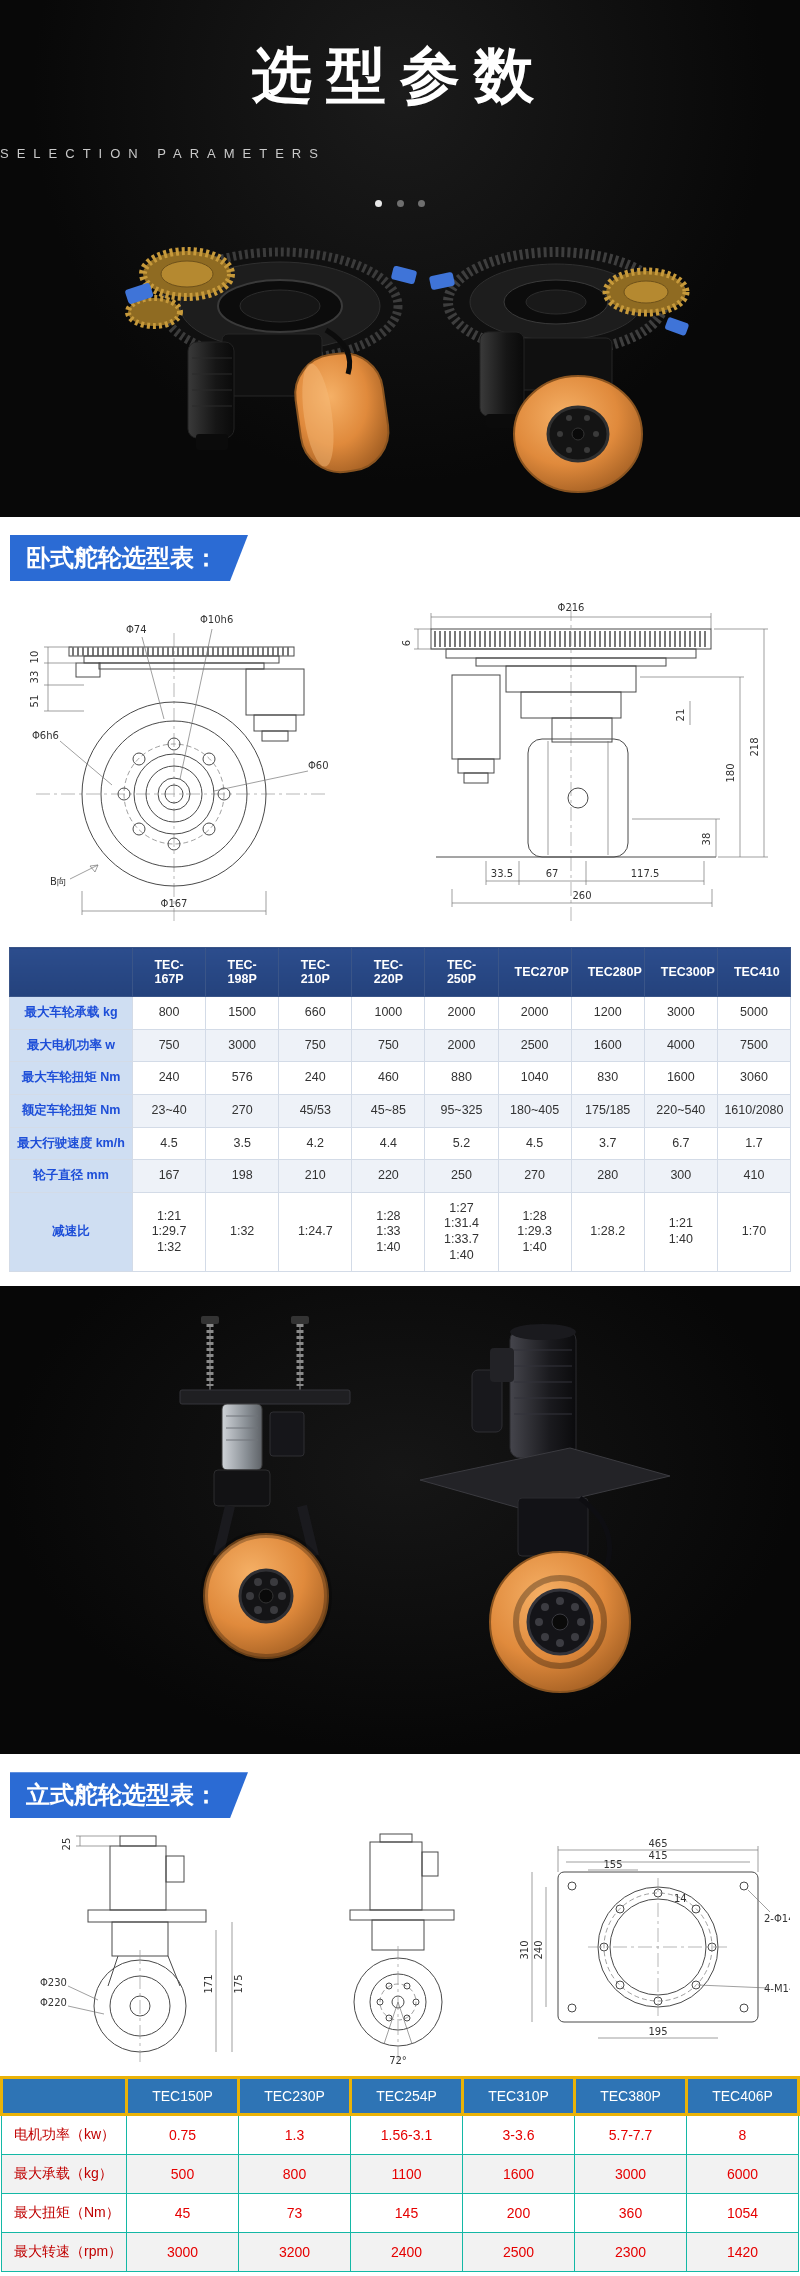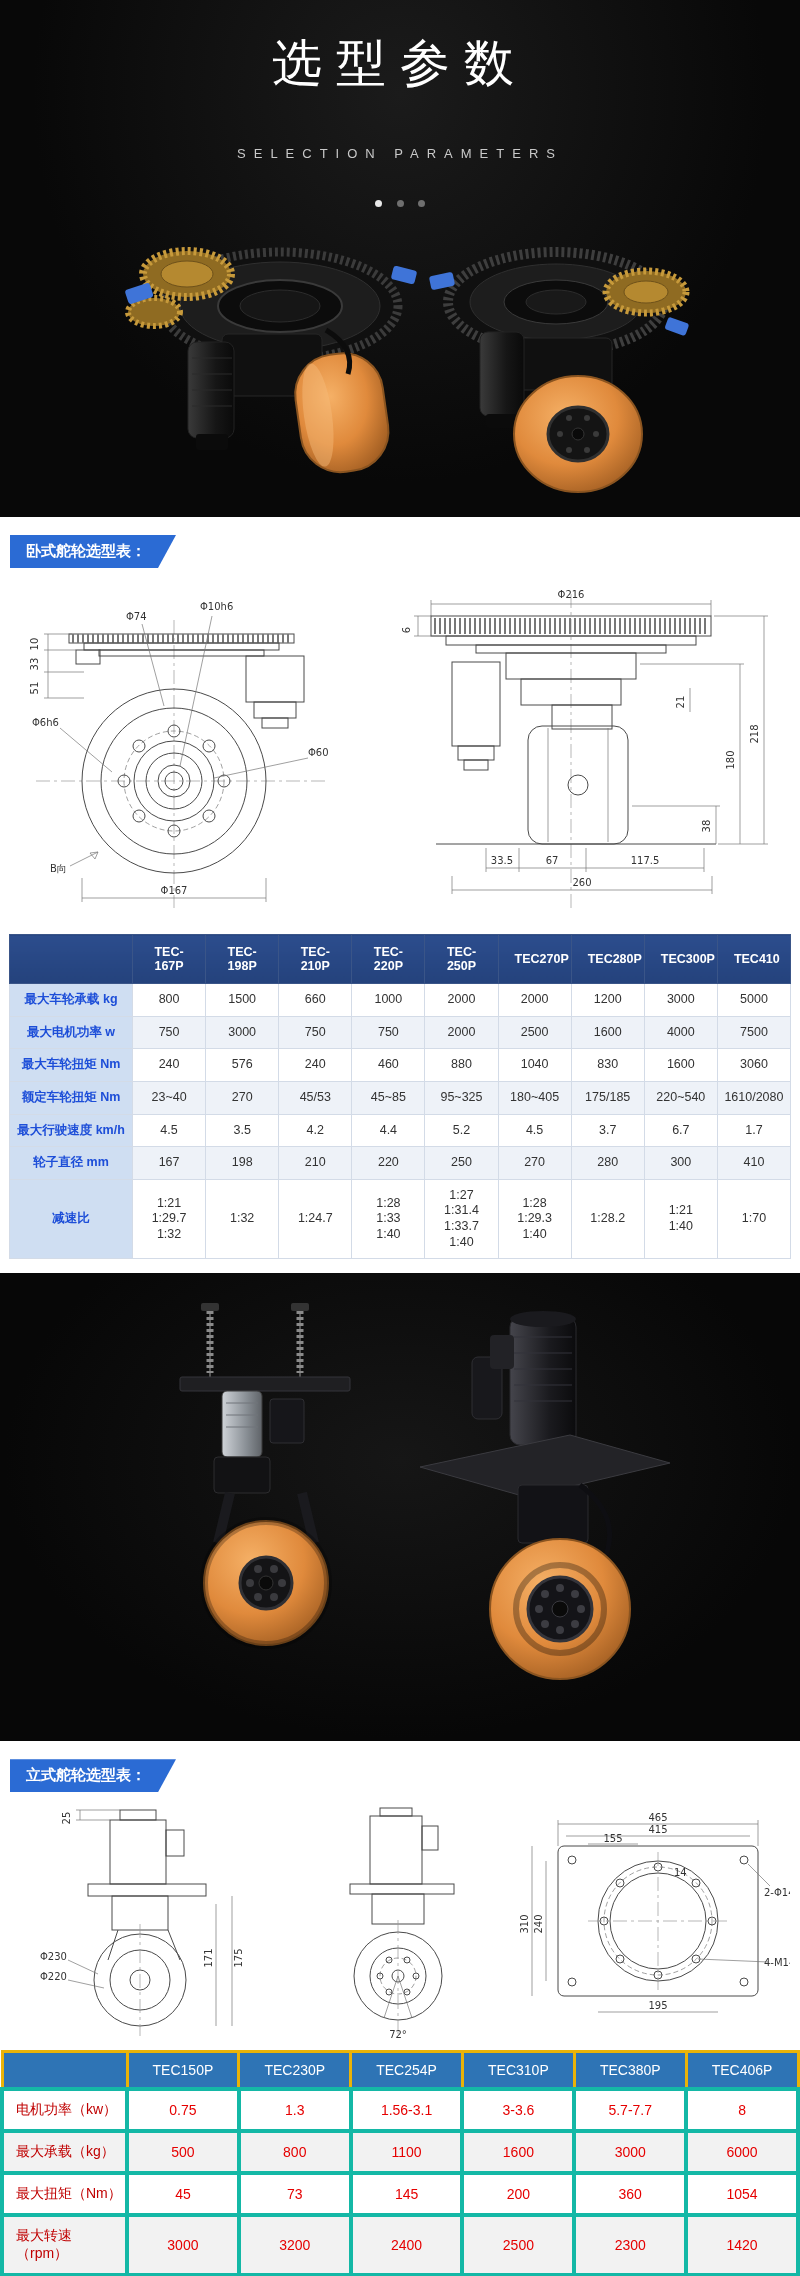--- a/index.html
+++ b/index.html
@@ -6,32 +6,32 @@
   body{
     width:800px;
     background:#ffffff;
     font-family:"Liberation Sans","DejaVu Sans",sans-serif;
     color:#333;
   }
   .page{width:800px;overflow:hidden;}
 
   
   .hero{position:relative;height:517px;background:radial-gradient(ellipse at 50% 18%, #1b1b1b 0%, #080808 65%);overflow:hidden;}
-  .hero-title{position:absolute;top:30px;left:0;width:100%;text-align:center;color:#ffffff;font-size:50px;font-weight:normal;letter-spacing:14px;}
-  .hero-sub{position:absolute;top:146px;left:0;width:100%;text-align:center;color:#c9c9c9;font-size:13px;letter-spacing:8px;}
+  .hero-title{position:absolute;top:36px;left:0;width:100%;text-align:center;color:#ffffff;font-size:60px;font-weight:bold;letter-spacing:14px;}
+  .hero-sub{position:absolute;top:146px;left:0;width:100%;text-align:left;color:#c9c9c9;font-size:13px;letter-spacing:8px;}
   .dots{position:absolute;top:193px;left:0;width:100%;text-align:center;}
   .dot{display:inline-block;width:7px;height:7px;border-radius:50%;margin:0 5px;background:#6f6f6f;cursor:pointer;}
   .dot.active{background:#e8e8e8;}
   .hero-art{position:absolute;left:110px;top:230px;}
 
   
   .banner{
     display:inline-block;margin:18px 0 8px 10px;
     background:var(--banner_blue,#2b6bd4);
-    color:#fff;font-size:15px;font-weight:bold;
+    color:#fff;font-size:24px;font-weight:bold;
     padding:7px 30px 7px 16px;
     clip-path:polygon(0 0,100% 0,calc(100% - 18px) 100%,0 100%);
   }
 
   
   .drawings1{position:relative;height:352px;display:flex;justify-content:space-between;padding:0 14px;}
   .drawings2{position:relative;height:246px;}
   .drawings2 svg{display:block;margin:0 auto;}
   svg text{font-family:"DejaVu Sans",sans-serif;font-size:10px;fill:#333;}
   .dline{stroke:#4a4a4a;stroke-width:1;fill:none;}
@@ -48,21 +48,21 @@
   .t1 tbody tr:nth-child(even) td:not(.row-label){background:#eef2f8;}
 
   
   .black2{position:relative;height:468px;background:radial-gradient(ellipse at 50% 40%, #161616 0%, #070707 70%);overflow:hidden;}
   .black2 svg{position:absolute;left:100px;top:14px;}
 
   
   .t2{width:800px;border-collapse:collapse;table-layout:fixed;font-size:14px;margin-top:4px;}
   .t2 th{background:var(--table2_header_bg,#2e74b5);color:#fff;font-weight:normal;padding:9px 2px;border:3px solid #eab308;font-size:14px;}
   .t2 th:first-child{width:118px;}
-  .t2 td{border:4px solid #14b8a6;text-align:center;padding:10px 2px;color:var(--value_red,#e60000);}
+  .t2 td{border:1px solid #14b8a6;text-align:center;padding:10px 2px;color:var(--value_red,#e60000);}
   .t2 td.row-label{color:var(--label_red,#c00000);text-align:left;padding-left:12px;}
   .t2 tbody tr:nth-child(even){background:#f2f2f2;}
 </style>
 </head>
 <body>
 
 <div class="page">
 
   <div class="hero">
     <div class="hero-title">选型参数</div>

